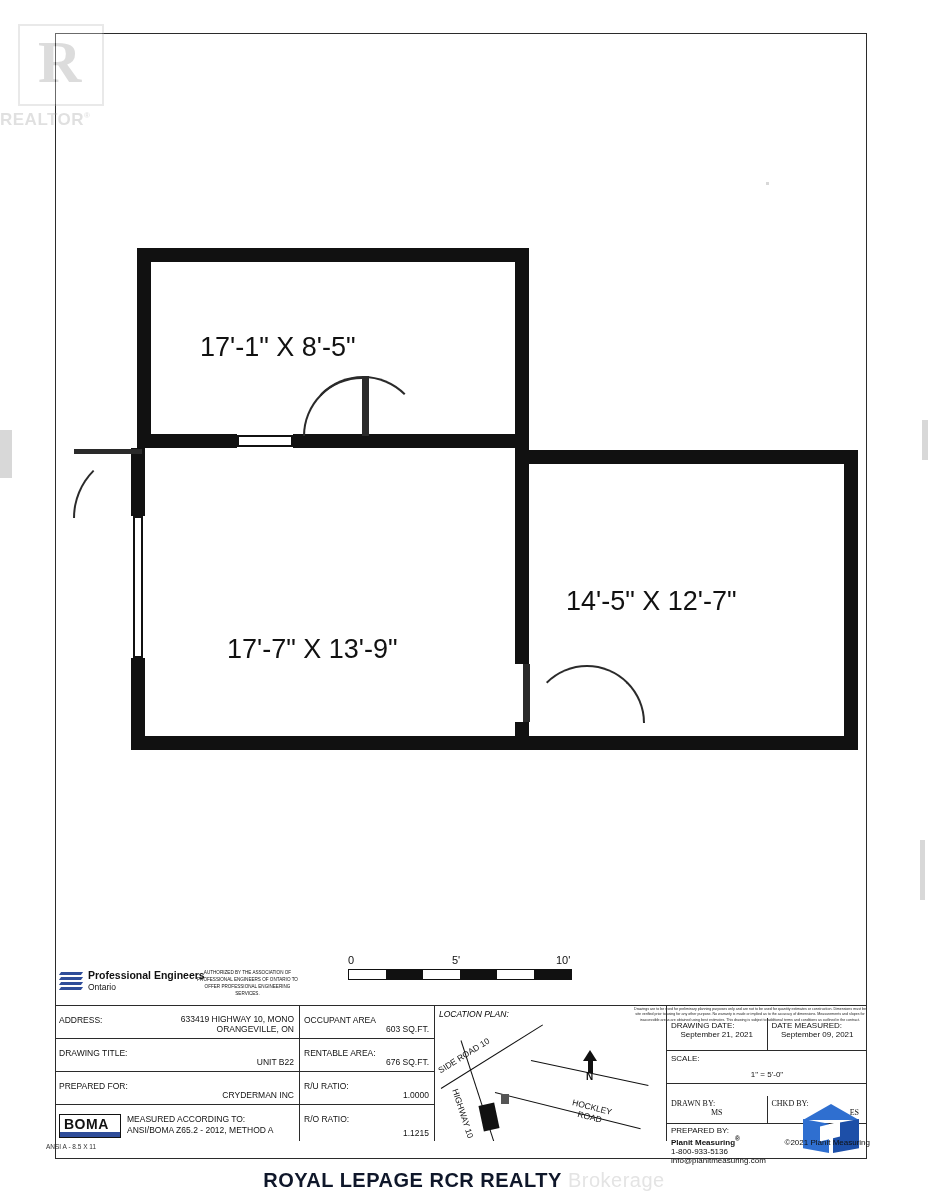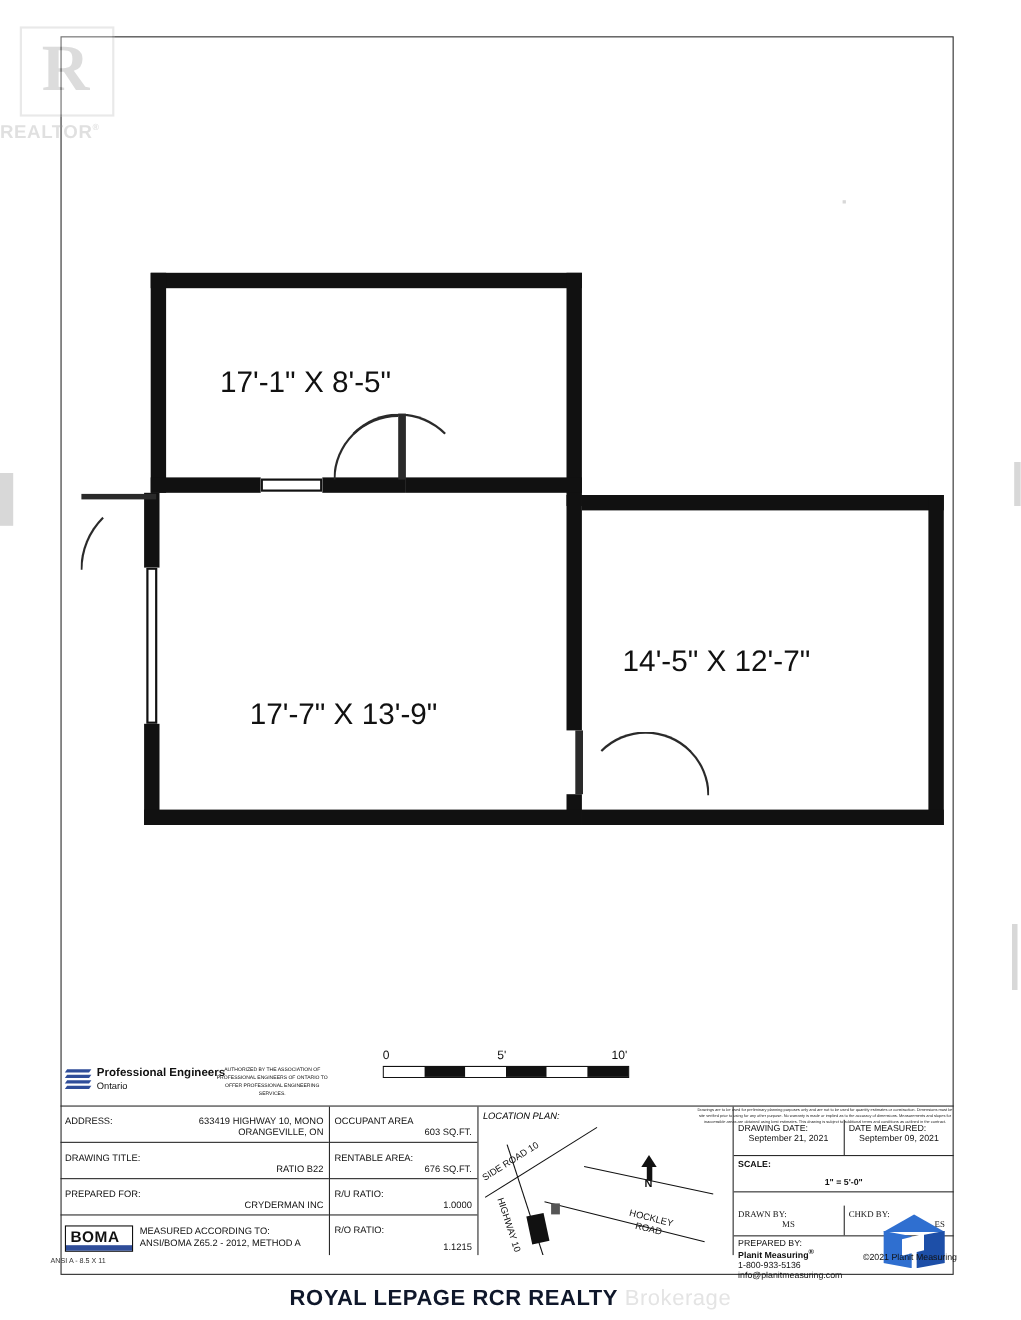--- a/index.html
+++ b/index.html
@@ -355,21 +355,21 @@
 <div class="titleblock">
 
   <div class="tb-col col-a">
     <div class="rowA">
       <span class="lbl">ADDRESS:</span>
       <span class="val" style="white-space:pre-line;">633419 HIGHWAY 10, MONO
 ORANGEVILLE, ON</span>
     </div>
     <div class="rowA">
       <span class="lbl">DRAWING TITLE:</span>
-      <span class="val">RATIO B22</span>
+      <span class="val">UNIT B22</span>
     </div>
     <div class="rowA">
       <span class="lbl">PREPARED FOR:</span>
       <span class="val">CRYDERMAN INC</span>
     </div>
     <div class="rowA">
       <div class="boma-logo">
         <div class="boma-txt">BOMA</div>
         <div class="boma-bar"></div>
       </div>
@@ -429,21 +429,21 @@
         <div class="half divider">
           <div class="tiny">DRAWING DATE:</div>
           <div class="tiny ctr">September 21, 2021</div>
         </div>
         <div class="half">
           <div class="tiny">DATE MEASURED:</div>
           <div class="tiny ctr">September 09, 2021</div>
         </div>
       </div>
     </div>
-    <div class="rowD" style="height:33px;padding:3px 4px;font-weight:bold;">
+    <div class="rowD" style="height:33px;padding:3px 4px;">
       <div class="tiny">SCALE:</div>
       <div class="tiny" style="text-align:center;margin-top:7px;">1" = 5'-0"</div>
     </div>
     <div class="rowD" style="height:28px;font-family:Liberation Serif, serif;">
       <div class="split">
         <div class="half divider">
           <div class="tiny">DRAWN BY:</div>
           <div class="tiny ctr">MS</div>
         </div>
         <div class="half">

